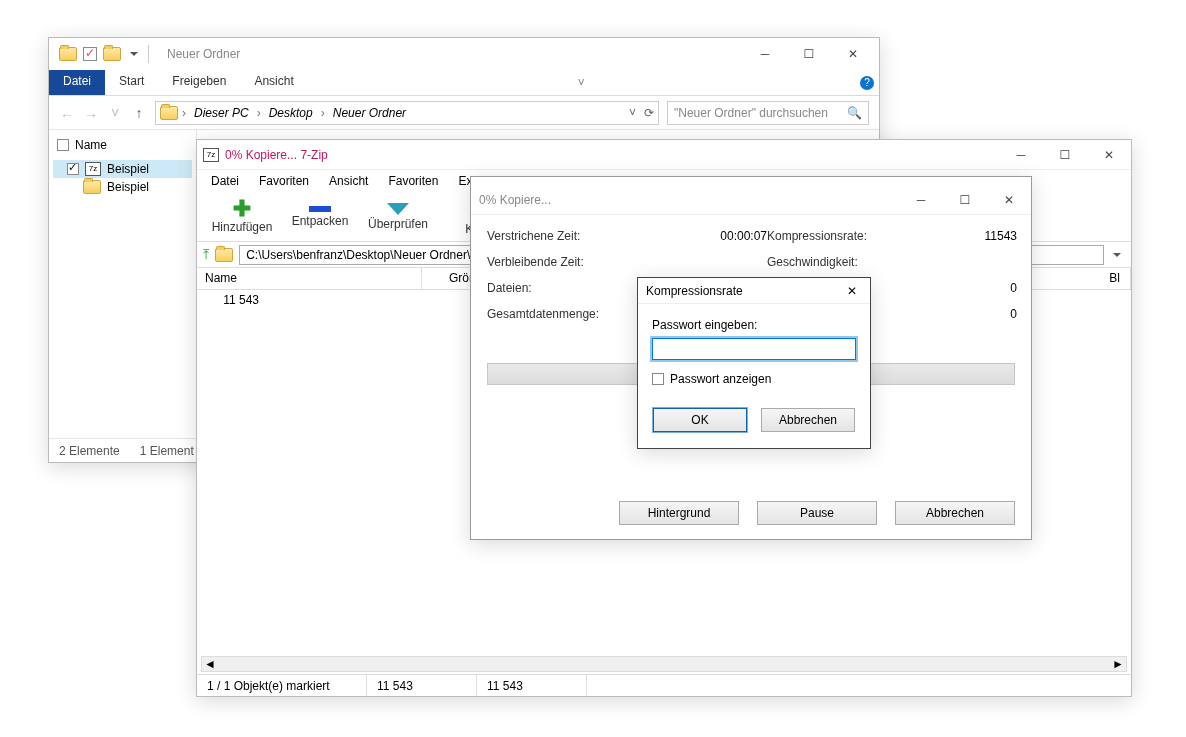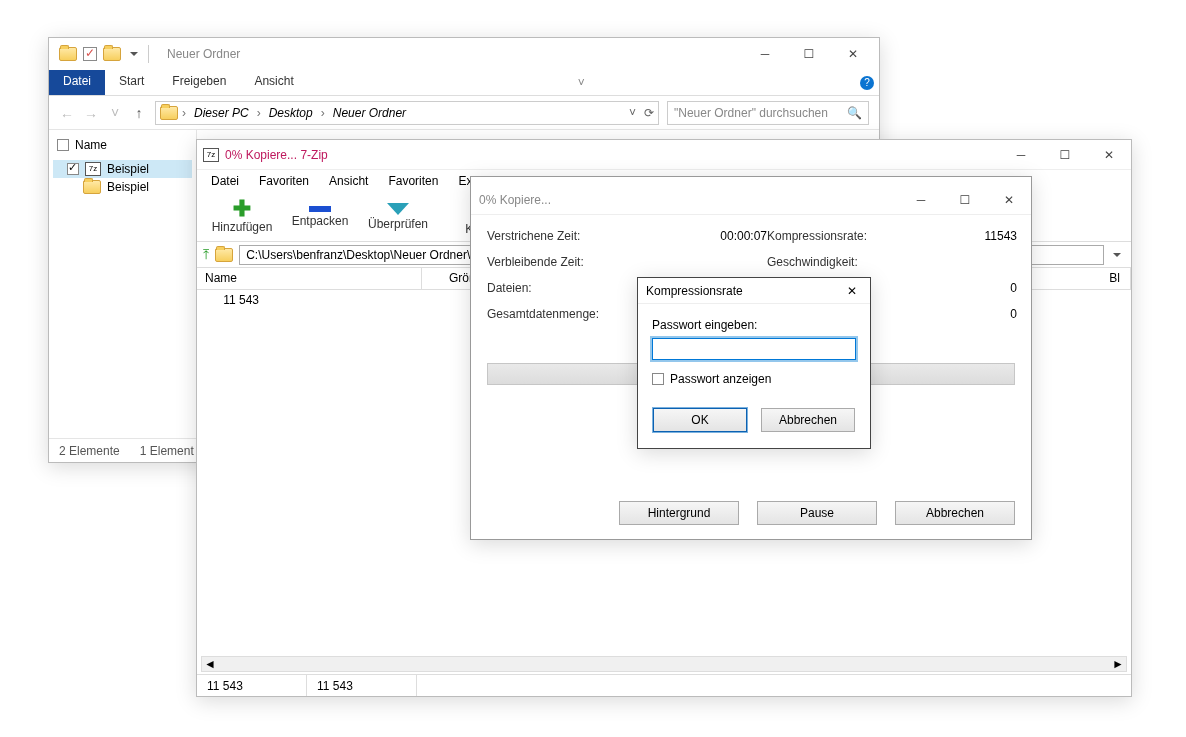--- a/index.html
+++ b/index.html
@@ -233,20 +233,21 @@
   <div class="row">
     <div class="c-size">11 543</div>
   </div>
 
   <div class="scroll-h">
     <span>◄</span>
     <span>►</span>
   </div>
 
   <div class="status2">
+    <div class="cell">1 / 1 Objekt(e) markiert</div>
     <div class="cell w2">11 543</div>
     <div class="cell w2">11 543</div>
   </div>
 </div>
 
 <div id="progress" class="window inactive">
   <div class="titlebar">
     <span>0% Kopiere...</span>
     <div class="win-controls">
       <div class="win-btn">─</div>

